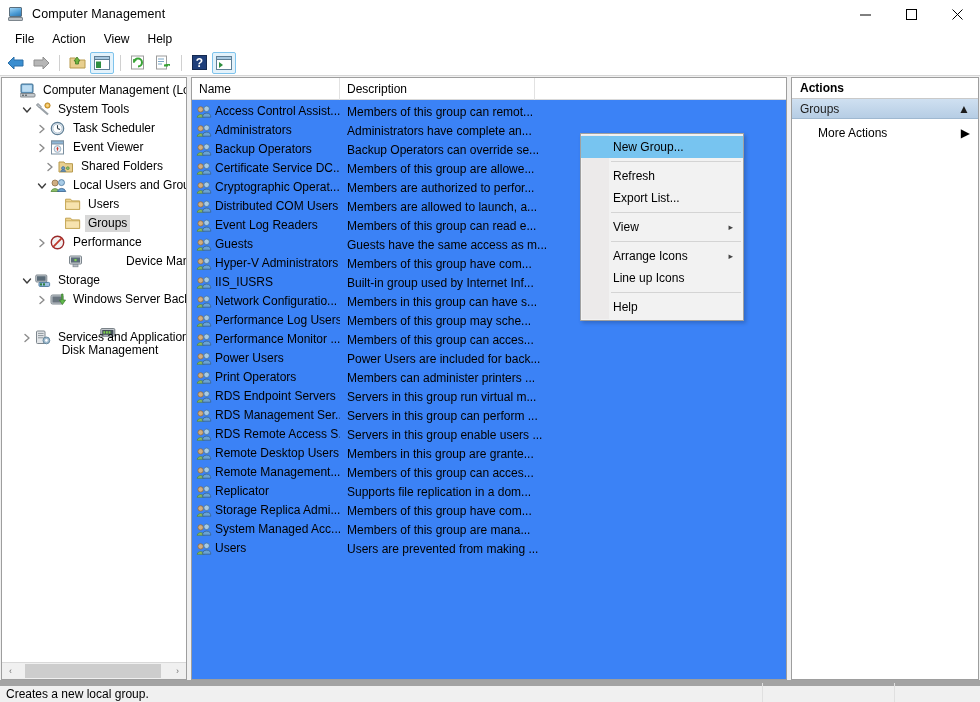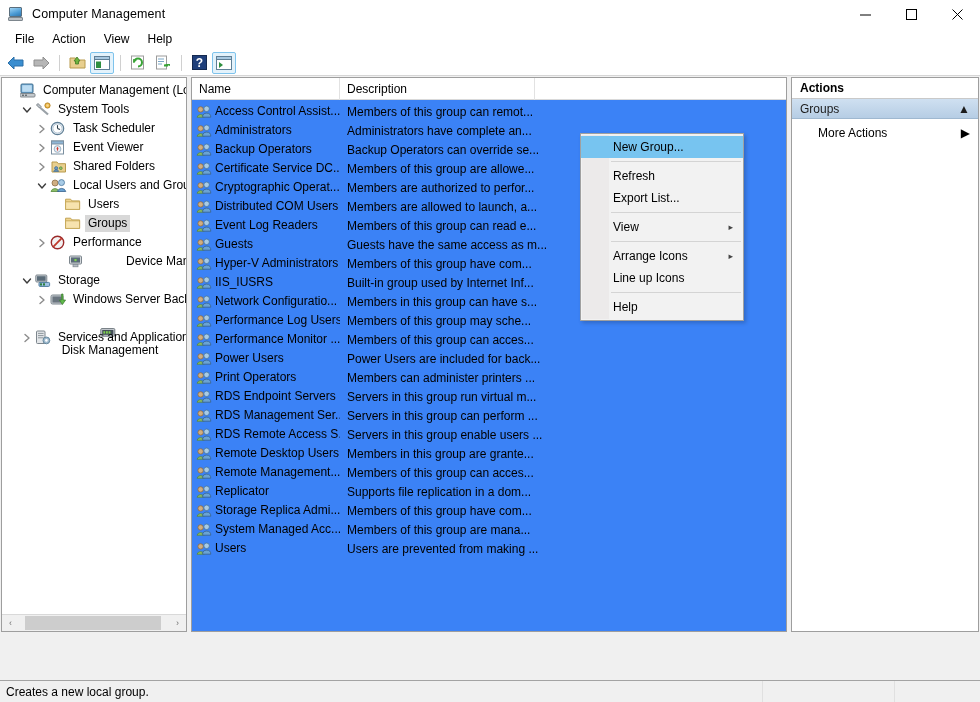--- a/index.html
+++ b/index.html
@@ -344,25 +344,24 @@
     background: #d4d4d4;
     margin: 3px 2px 3px 30px;
     position: relative; z-index: 2;
   }
 
   
   .statusbar {
     height: 22px;
     flex: 0 0 22px;
     background: #f0f0f0;
-    border-top: 1px solid #a3a3a3;
+    border-top: 6px solid #a3a3a3;
     display: flex;
     align-items: center;
     font-size: 12px;
-    margin-top: 48px;
   }
   .status-seg {
     height: 22px;
     display: flex;
     align-items: center;
     padding-left: 6px;
     border-right: 1px solid #e0e0e0;
   }
   .status-seg.main { width: 763px; flex: 0 0 763px; }
   .status-seg.mid { width: 132px; flex: 0 0 132px; }
@@ -515,21 +514,21 @@
               </svg>
             </span>
             <span class="tree-icon"><svg width="16" height="15" viewBox="0 0 16 15">
                 <rect x="1.5" y="1" width="12" height="13" fill="#ffffff" stroke="#7b8fa0"></rect>
                 <rect x="1.5" y="1" width="12" height="3" fill="#8fb6d6" stroke="#7b8fa0"></rect>
                 <circle cx="7.5" cy="9" r="3.4" fill="#e6eef5" stroke="#9db4c6"></circle>
                 <path d="M7.5 6.4 L8.4 8.6 L7.5 11.6 L6.6 8.6 Z" fill="#d23a2e"></path>
               </svg></span>
             <span class="lbl">Event Viewer</span>
           </div>
-          <div class="tree-row" style="padding-left: 32px; text-align: center;">
+          <div class="tree-row" style="padding-left: 40px;">
             <span class="twisty">
               <svg width="10" height="10" viewBox="0 0 10 10">
                 <path d="M3 1.5 L7 5 L3 8.5" fill="none" stroke="#8c8c8c" stroke-width="1.4" stroke-linecap="round" stroke-linejoin="round"></path>
               </svg>
             </span>
             <span class="tree-icon"><svg width="16" height="15" viewBox="0 0 16 15">
                 <path d="M1 3 L6 3 L7.3 4.7 L14.5 4.7 L14.5 13 L1 13 Z" fill="#e8cf8f" stroke="#b89a4d"></path>
                 <circle cx="5.2" cy="9.2" r="1.6" fill="#6a97c4" stroke="#3f6c94" stroke-width="0.7"></circle>
                 <path d="M2.6 12.4 A2.8 2.8 0 0 1 7.8 12.4 Z" fill="#6a97c4" stroke="#3f6c94" stroke-width="0.7"></path>
                 <circle cx="9.8" cy="9.2" r="1.4" fill="#8ec06a" stroke="#56893a" stroke-width="0.7"></circle>

